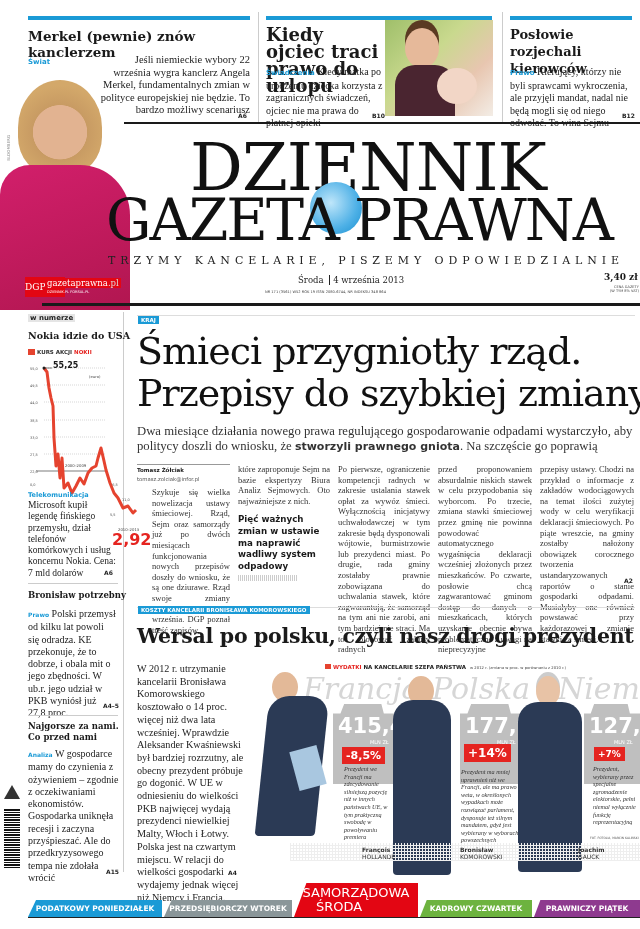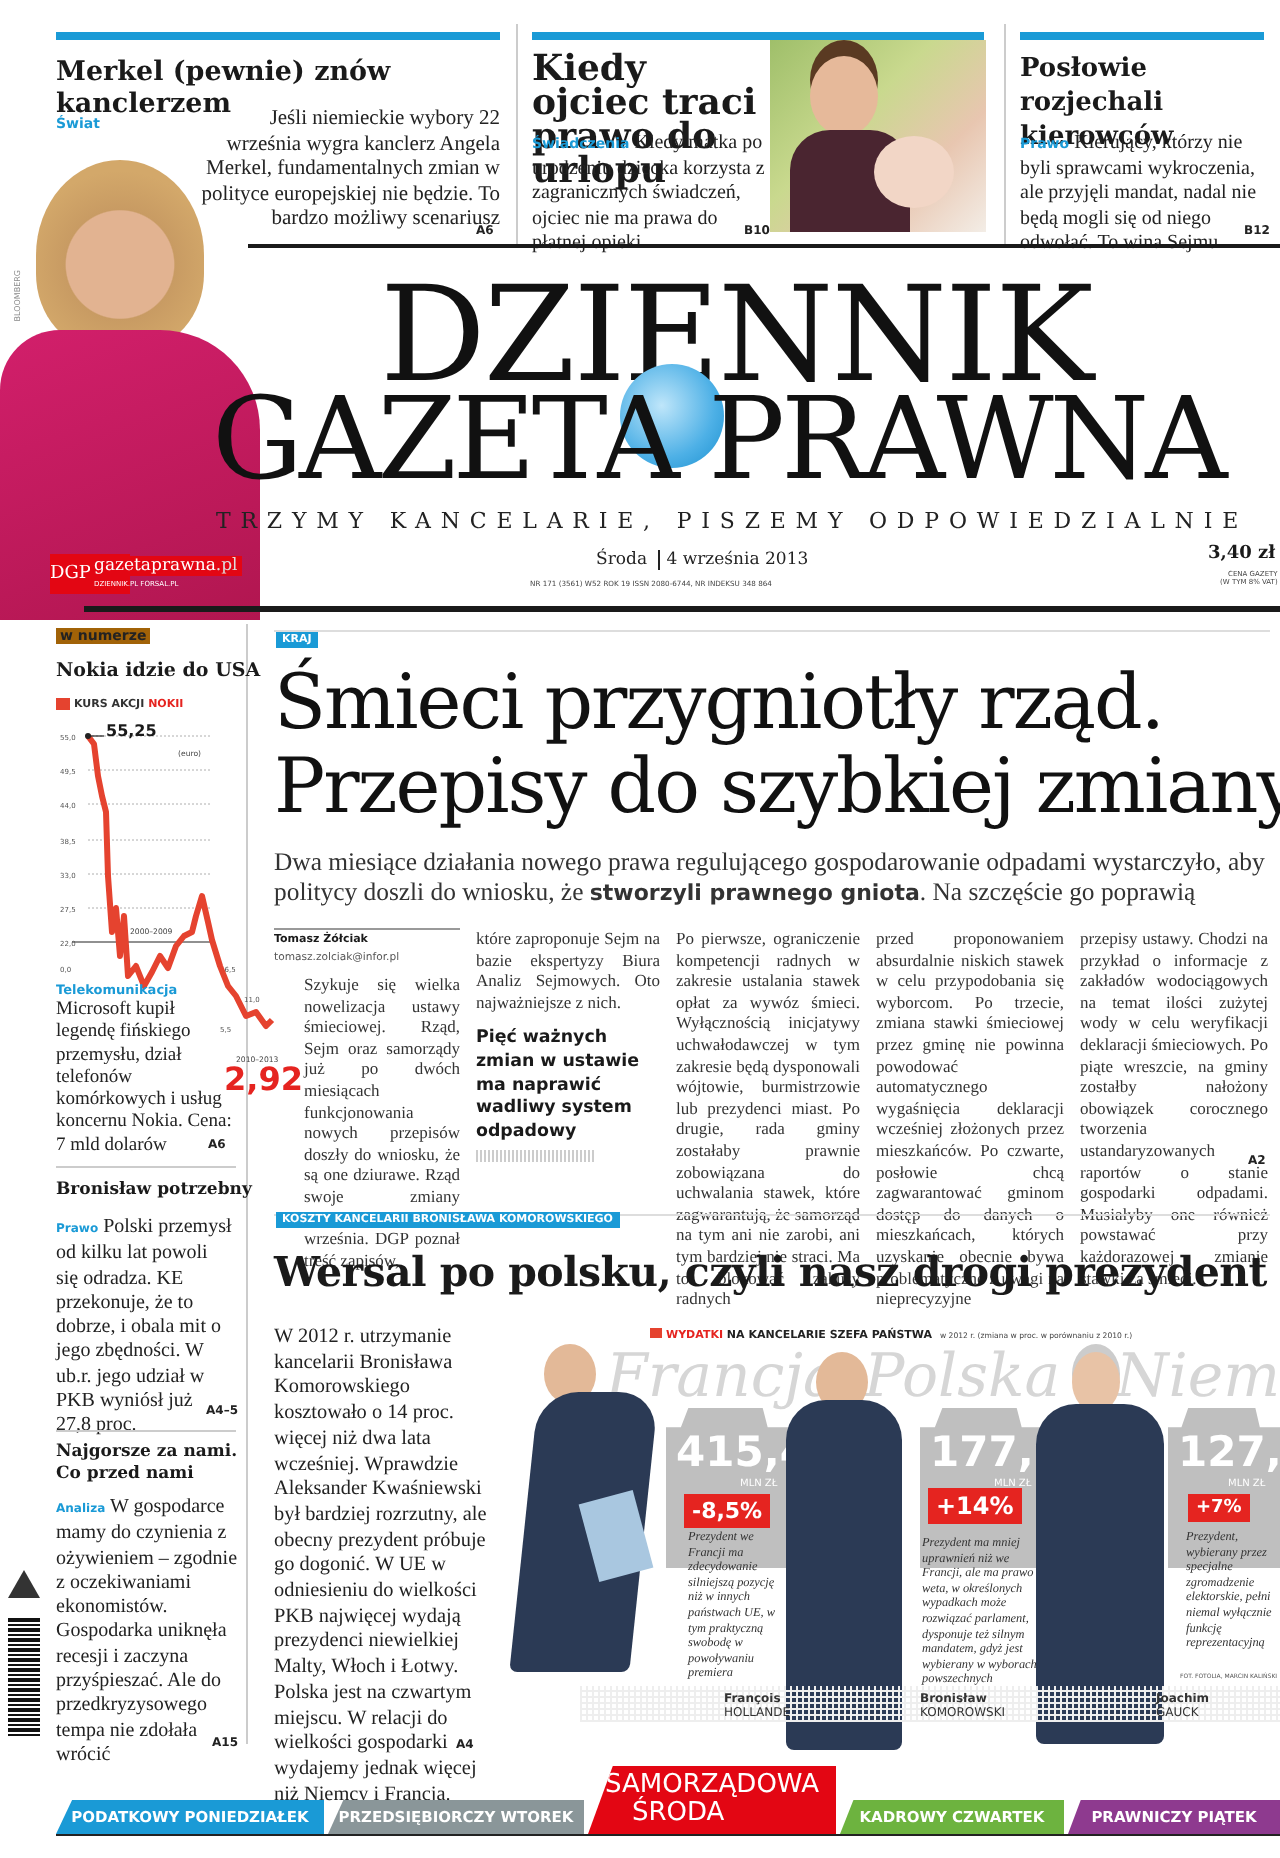--- a/index.html
+++ b/index.html
@@ -69,21 +69,21 @@
 <div class="abs" style="left:47px;top:290px;font-family:'DejaVu Sans',sans-serif;font-size:3.5px;color:#fff">DZIENNIK.PL  FORSAL.PL</div>
 <div class="abs" style="left:298px;top:275px;font-family:'DejaVu Serif',serif;font-size:8.5px;color:#222;white-space:nowrap"><span>Środa</span> <span style="border-left:1px solid #222;margin:0 3px"></span> <span>4 września 2013</span></div>
 <div class="abs" style="left:265px;top:290px;font-family:'DejaVu Sans',sans-serif;font-size:3.6px;color:#444;white-space:nowrap">NR 171 (3561) W52 ROK 19 ISSN 2080-6744, NR INDEKSU 348 864</div>
 <div class="abs" style="left:604px;top:272px;font-family:'DejaVu Serif',serif;font-weight:bold;font-size:9px">3,40 zł</div>
 <div class="abs" style="left:610px;top:285px;font-family:'DejaVu Sans',sans-serif;font-size:3.5px;color:#444;text-align:right">
     <div>CENA GAZETY</div>
     <div>(W TYM 8% VAT)</div>
   </div>
 <div class="thickline" style="left:42px;top:303px;width:598px"></div>
 
-<div class="abs" style="left:28px;top:314px;background:#a16207;padding:0 2px;font-family:'DejaVu Sans',sans-serif;font-weight:bold;font-size:7px;color:#222">w numerze</div>
+<div class="abs" style="left:28px;top:314px;background:#e5e5e5;padding:0 2px;font-family:'DejaVu Sans',sans-serif;font-weight:bold;font-size:7px;color:#222">w numerze</div>
 <div class="vline" style="left:123px;top:312px;height:560px"></div>
 <div class="abs teaser-title" style="left:28px;top:330px;font-size:9.5px">Nokia idzie do USA</div>
 <div class="abs" style="left:28px;top:349px;font-family:'DejaVu Sans',sans-serif;font-weight:bold;font-size:5.5px;color:#333"><span style="display:inline-block;width:7px;height:6px;background:#e5432f;vertical-align:middle;margin-right:2px"></span><span>KURS AKCJI </span><span style="color:#e52420">NOKII</span></div>
 <svg class="abs" style="left:28px;top:358px" width="110" height="160" viewBox="0 0 110 160">
   <g stroke="#999" stroke-width="0.4" stroke-dasharray="1,1">
     <line x1="16" y1="10" x2="78" y2="10"></line>
       <line x1="16" y1="27" x2="78" y2="27"></line>
       <line x1="16" y1="44" x2="78" y2="44"></line>
       <line x1="16" y1="62" x2="78" y2="62"></line>
       <line x1="16" y1="79" x2="78" y2="79"></line>

